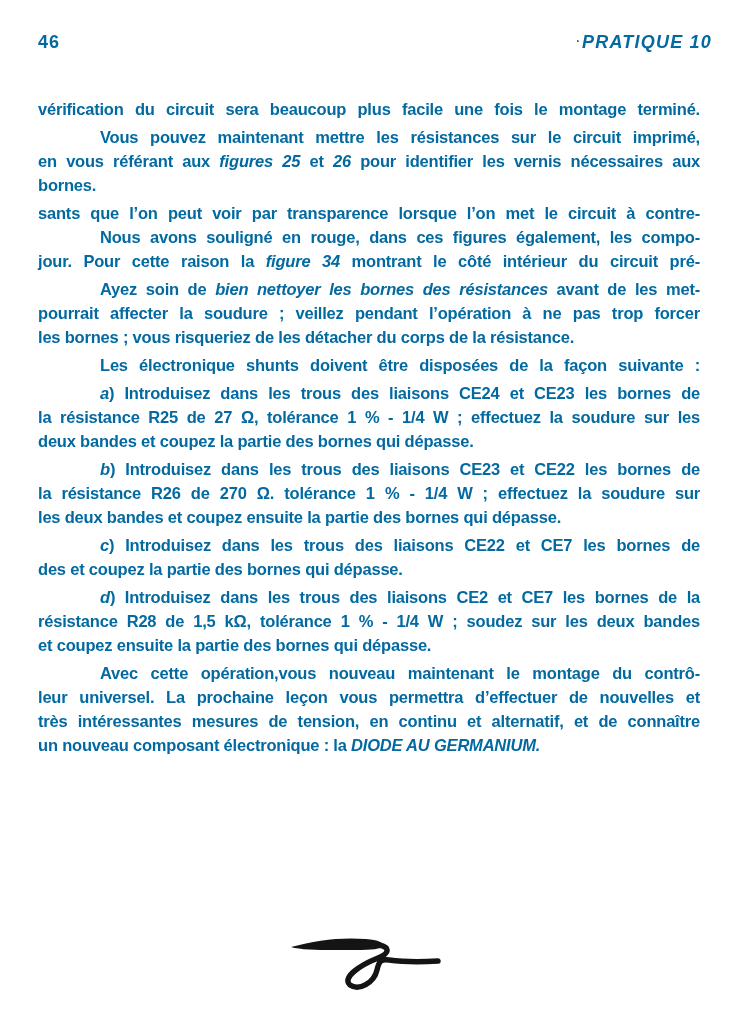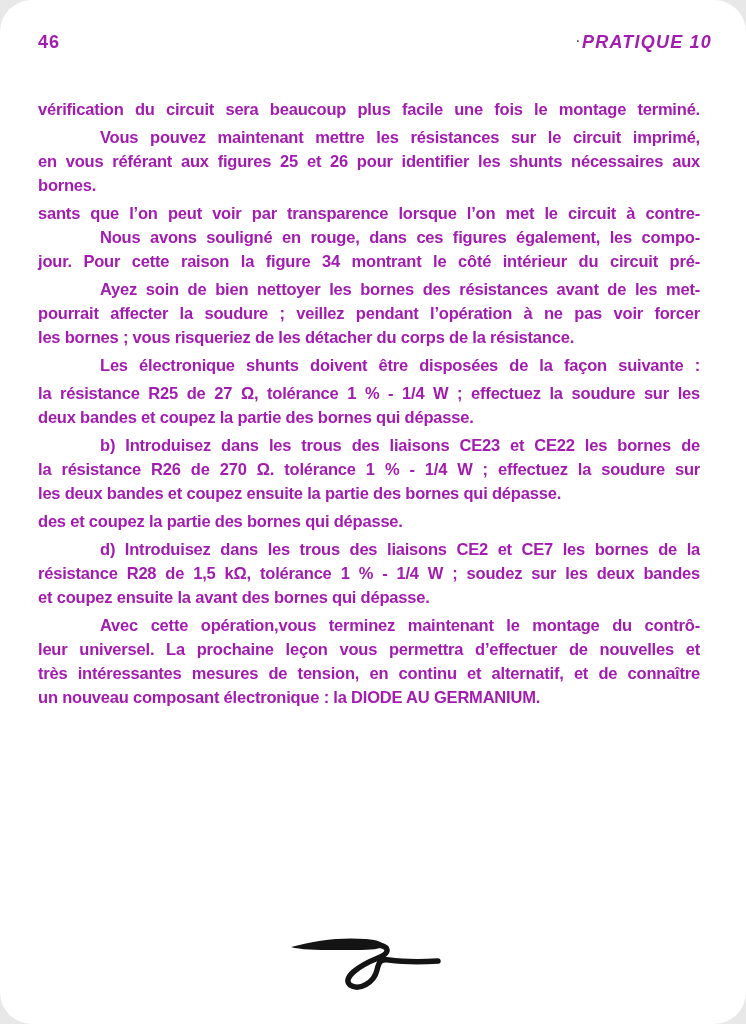--- a/index.html
+++ b/index.html
@@ -61,81 +61,84 @@
     text-align: justify;
     text-align-last: justify;
   }
   .line.last {
     text-align-last: left;
   }
   .line.indent {
     text-indent: 62px;
   }
   .it {
+    font-style: italic;
   }
   .flourish {
     position: absolute;
     left: 286px;
     top: 928px;
     width: 160px;
     height: 64px;
   }
   .flourish svg { display: block; }
 </style>
 </head>
 <body>
 
-<div class="page" style="background: rgb(255, 255, 255); color: #a21caf; border-radius: 32px;">
+<div class="page" style="background: rgb(255, 255, 255); color: #0369a1;">
 
   <header class="page-header">
     <span class="page-num">46</span>
     <span class="running-title">PRATIQUE 10</span>
   </header>
 
   <main class="body-text" id="body-text">
       <div class="para">
         <div class="line"><span>vérification du circuit sera beaucoup plus facile une fois le montage terminé.</span></div>
       </div>
       <div class="para">
         <div class="line indent"><span>Vous pouvez maintenant mettre les résistances sur le circuit imprimé,</span></div>
-        <div class="line"><span>en vous référant aux </span><span class="it">figures 25</span><span> et </span><span class="it">26</span><span> pour identifier les shunts nécessaires aux</span></div>
+        <div class="line"><span>en vous référant aux </span><span class="it">figures 25</span><span> et </span><span class="it">26</span><span> pour identifier les vernis nécessaires aux</span></div>
         <div class="line last"><span>bornes.</span></div>
       </div>
       <div class="para">
         <div class="line"><span>sants que l’on peut voir par transparence lorsque l’on met le circuit à contre-</span></div>
         <div class="line indent"><span>Nous avons souligné en rouge, dans ces figures également, les compo-</span></div>
         <div class="line"><span>jour. Pour cette raison la </span><span class="it">figure 34</span><span> montrant le côté intérieur du circuit pré-</span></div>
       </div>
       <div class="para">
         <div class="line indent"><span>Ayez soin de </span><span class="it">bien nettoyer les bornes des résistances</span><span> avant de les met-</span></div>
-        <div class="line"><span>pourrait affecter la soudure ; veillez pendant l’opération à ne pas voir forcer</span></div>
+        <div class="line"><span>pourrait affecter la soudure ; veillez pendant l’opération à ne pas trop forcer</span></div>
         <div class="line last"><span>les bornes ; vous risqueriez de les détacher du corps de la résistance.</span></div>
       </div>
       <div class="para">
         <div class="line indent"><span>Les électronique shunts doivent être disposées de la façon suivante :</span></div>
       </div>
       <div class="para">
+        <div class="line indent"><span class="it">a</span><span>) Introduisez dans les trous des liaisons CE24 et CE23 les bornes de</span></div>
         <div class="line"><span>la résistance R25 de 27 Ω, tolérance 1 % - 1/4 W ; effectuez la soudure sur les</span></div>
         <div class="line last"><span>deux bandes et coupez la partie des bornes qui dépasse.</span></div>
       </div>
       <div class="para">
         <div class="line indent"><span class="it">b</span><span>) Introduisez dans les trous des liaisons CE23 et CE22 les bornes de</span></div>
         <div class="line"><span>la résistance R26 de 270 Ω. tolérance 1 % - 1/4 W ; effectuez la soudure sur</span></div>
         <div class="line last"><span>les deux bandes et coupez ensuite la partie des bornes qui dépasse.</span></div>
       </div>
       <div class="para">
+        <div class="line indent"><span class="it">c</span><span>) Introduisez dans les trous des liaisons CE22 et CE7 les bornes de</span></div>
         <div class="line last"><span>des et coupez la partie des bornes qui dépasse.</span></div>
       </div>
       <div class="para">
         <div class="line indent"><span class="it">d</span><span>) Introduisez dans les trous des liaisons CE2 et CE7 les bornes de la</span></div>
         <div class="line"><span>résistance R28 de 1,5 kΩ, tolérance 1 % - 1/4 W ; soudez sur les deux bandes</span></div>
-        <div class="line last"><span>et coupez ensuite la avant des bornes qui dépasse.</span></div>
+        <div class="line last"><span>et coupez ensuite la partie des bornes qui dépasse.</span></div>
       </div>
       <div class="para">
-        <div class="line indent"><span>Avec cette opération,vous terminez maintenant le montage du contrô-</span></div>
+        <div class="line indent"><span>Avec cette opération,vous nouveau maintenant le montage du contrô-</span></div>
         <div class="line"><span>leur universel. La prochaine leçon vous permettra d’effectuer de nouvelles et</span></div>
         <div class="line"><span>très intéressantes mesures de tension, en continu et alternatif, et de connaître</span></div>
         <div class="line last"><span>un nouveau composant électronique : la </span><span class="it">DIODE AU GERMANIUM.</span></div>
       </div>
     </main>
 
   <div class="flourish">
     <svg width="160" height="64" viewBox="0 0 160 64" xmlns="http://www.w3.org/2000/svg" aria-hidden="true">
 
       <path d="M5,19 C30,12 55,9 80,11 C92,12 99,15 97,18 C96,21 85,22 70,22 C50,22 18,23 5,19 Z" fill="#141414"></path>

